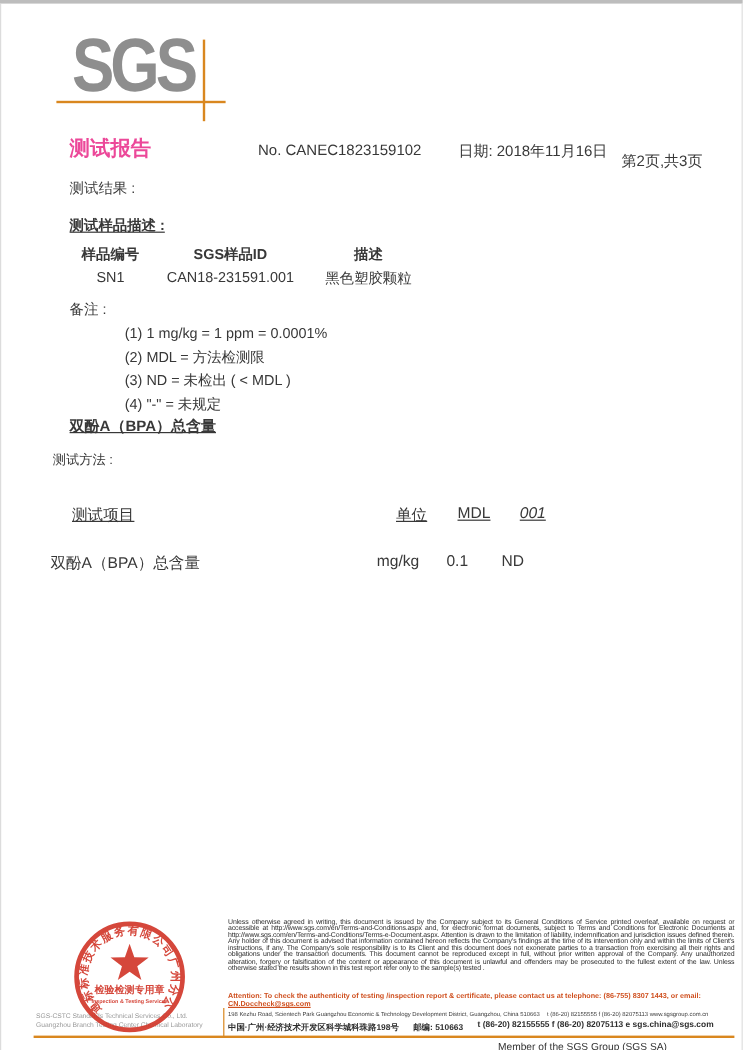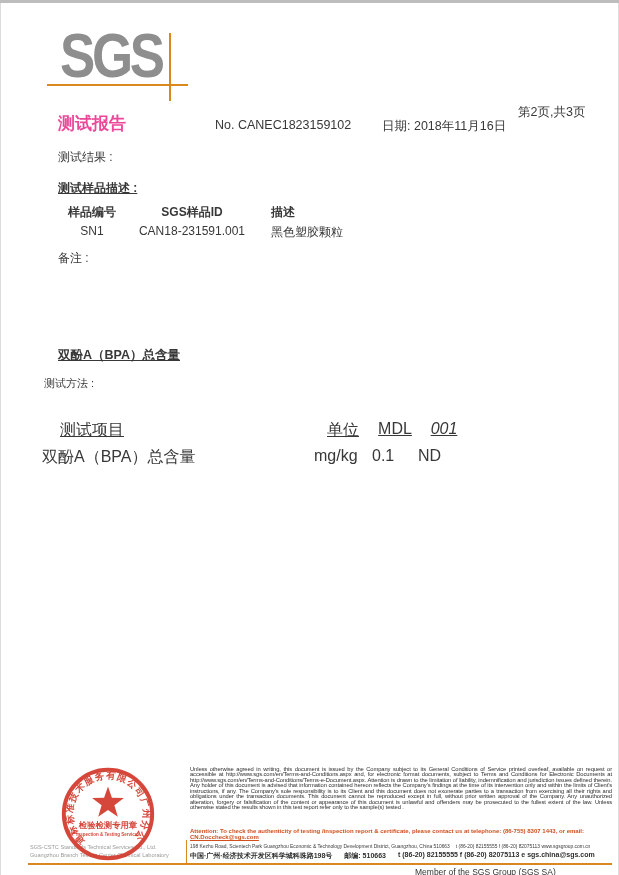--- a/index.html
+++ b/index.html
@@ -12,36 +12,36 @@
   .abs{position:absolute;}
   
   .logo-text{left:60px;top:24px;font-size:63px;font-weight:bold;color:#8e8e8e;
     letter-spacing:-4px;line-height:0.92;transform:scaleX(.84);transform-origin:left top;}
   .logo-hline{left:47px;top:81px;width:141px;height:2px;background:#d9871f;}
   .logo-vline{left:169px;top:30px;width:2px;height:68px;background:#d9871f;}
   
   .doc-title{left:58px;top:109px;font-size:17px;font-weight:bold;color:#ec4899;}
   .report-no{left:215px;top:115px;font-size:12.5px;}
   .report-date{left:382px;top:115px;font-size:12.5px;}
-  .page-info{left:518px;top:101px;font-size:12.5px;}
+  .page-info{left:518px;top:123px;font-size:12.5px;}
   .results-label{left:58px;top:146px;font-size:12px;}
   .sample-desc-title{left:58px;top:177px;font-size:12px;font-weight:bold;text-decoration:underline;}
   
   .sample-table{left:55px;top:201px;display:grid;grid-template-columns:74px 126px auto;row-gap:3px;font-size:12px;}
   .sample-table .c1,.sample-table .c2{text-align:center;}
-  .sample-table .c3{padding-left:16px;text-align:left;}
+  .sample-table .c3{padding-left:16px;text-align:center;}
   .sample-table .hd{font-weight:bold;}
   .notes-label{left:58px;top:247px;font-size:12px;}
   .notes{left:104px;top:266px;font-size:12px;line-height:19.5px;}
   
   .bpa-title{left:58px;top:344px;font-size:12.5px;font-weight:bold;text-decoration:underline;}
   .method-label{left:44px;top:373px;font-size:11px;}
   .method-text{left:124px;top:372px;width:464px;font-size:12px;line-height:20px;text-align:justify;}
   
-  .result-table{left:42px;top:417px;display:grid;grid-template-columns:272px 58px 46px 52px;row-gap:6px;font-size:16px;}
+  .result-table{left:42px;top:417px;display:grid;grid-template-columns:272px 58px 46px 52px;row-gap:22px;font-size:13px;}
   .result-table .h{text-align:center;}
   .result-table .h span{text-decoration:underline;}
   .result-table .h1{text-align:left;padding-left:18px;}
   .result-table .it{font-style:italic;}
   .result-table .cc{text-align:left;}
   
   .stamp-svg{left:54px;top:757px;width:108px;height:108px;opacity:.92;}
   .company-lines{left:30px;top:840px;width:170px;font-size:5.6px;line-height:8px;color:#9a9a9a;}
   .legal-text{left:190px;top:764px;width:422px;font-size:5.8px;line-height:5.45px;color:#2f2f2f;text-align:justify;letter-spacing:-0.1px;}
   .attention-text{left:190px;top:825px;width:422px;font-size:6px;line-height:6.4px;font-weight:bold;color:#cf4f1e;}
@@ -72,20 +72,26 @@
   <div class="abs sample-table">
     <div class="c1 hd">样品编号</div>
     <div class="c2 hd">SGS样品ID</div>
     <div class="c3 hd">描述</div>
     <div class="c1">SN1</div>
     <div class="c2">CAN18-231591.001</div>
     <div class="c3">黑色塑胶颗粒</div>
   </div>
 
   <div class="abs notes-label">备注 :</div>
+  <div class="abs notes">
+    <div>(1) 1 mg/kg = 1 ppm = 0.0001%</div>
+    <div>(2) MDL = 方法检测限</div>
+    <div>(3) ND = 未检出 ( &lt; MDL )</div>
+    <div>(4) "-" = 未规定</div>
+  </div>
 
   <div class="abs bpa-title">双酚A（BPA）总含量</div>
   <div class="abs method-label">测试方法 :</div>
 
   <div class="abs result-table">
     <div class="h h1"><span>测试项目</span></div>
     <div class="h"><span>单位</span></div>
     <div class="h"><span>MDL</span></div>
     <div class="h it"><span>001</span></div>
     <div>双酚A（BPA）总含量</div>

